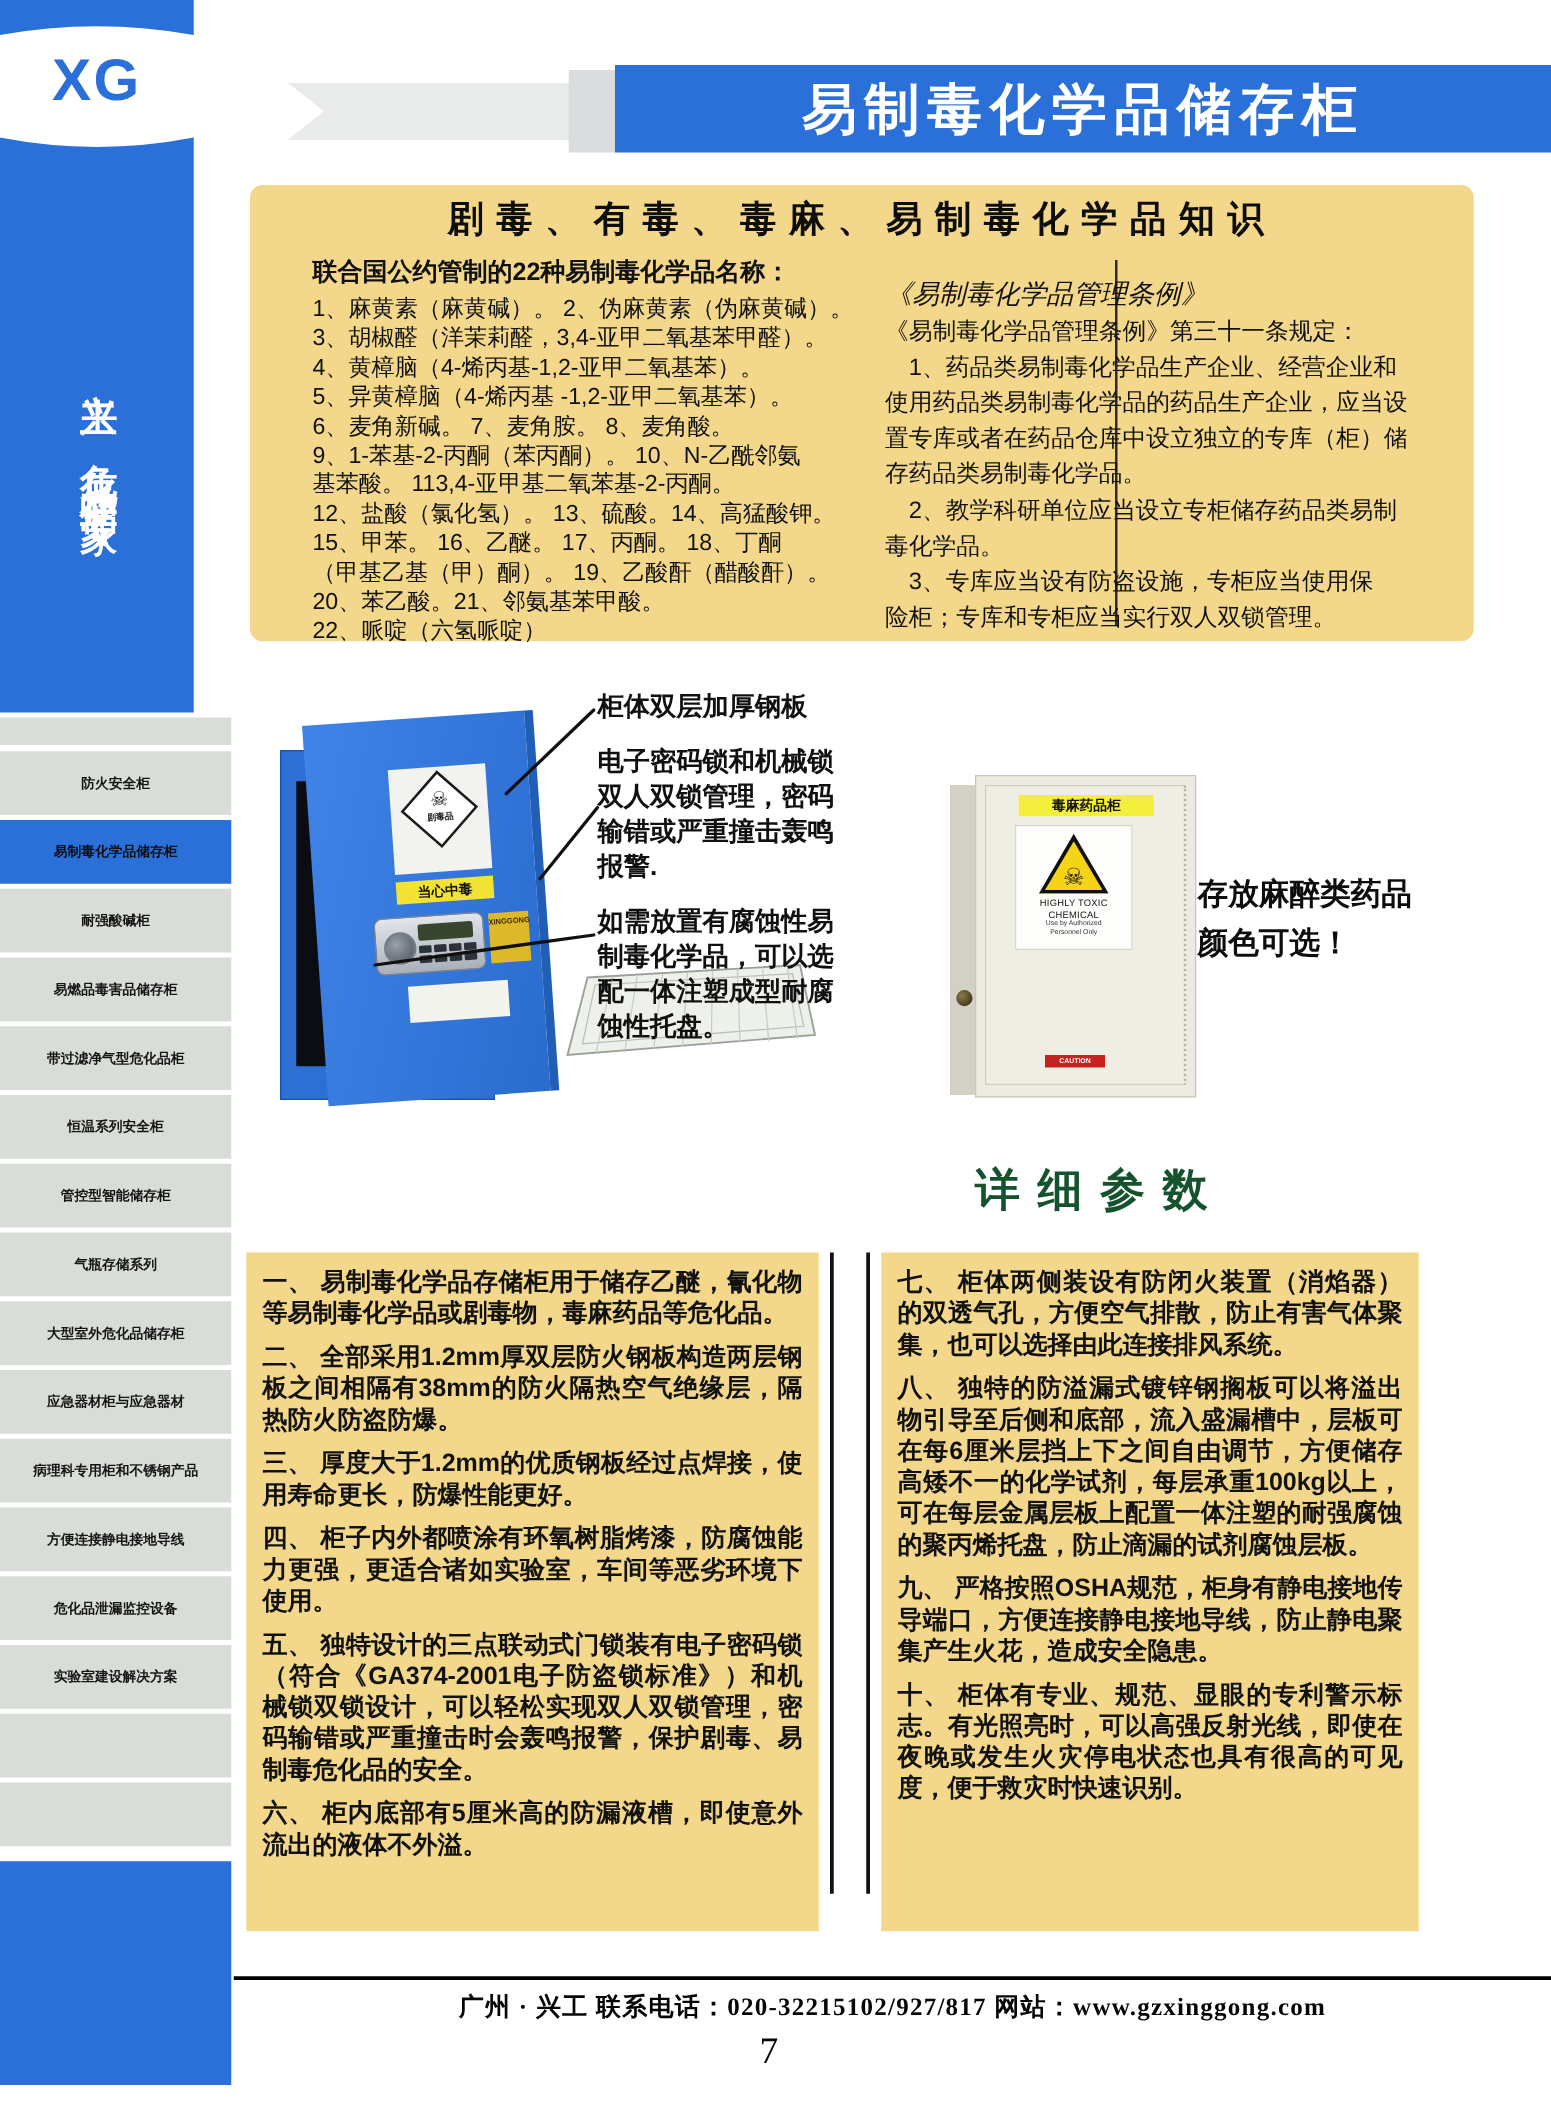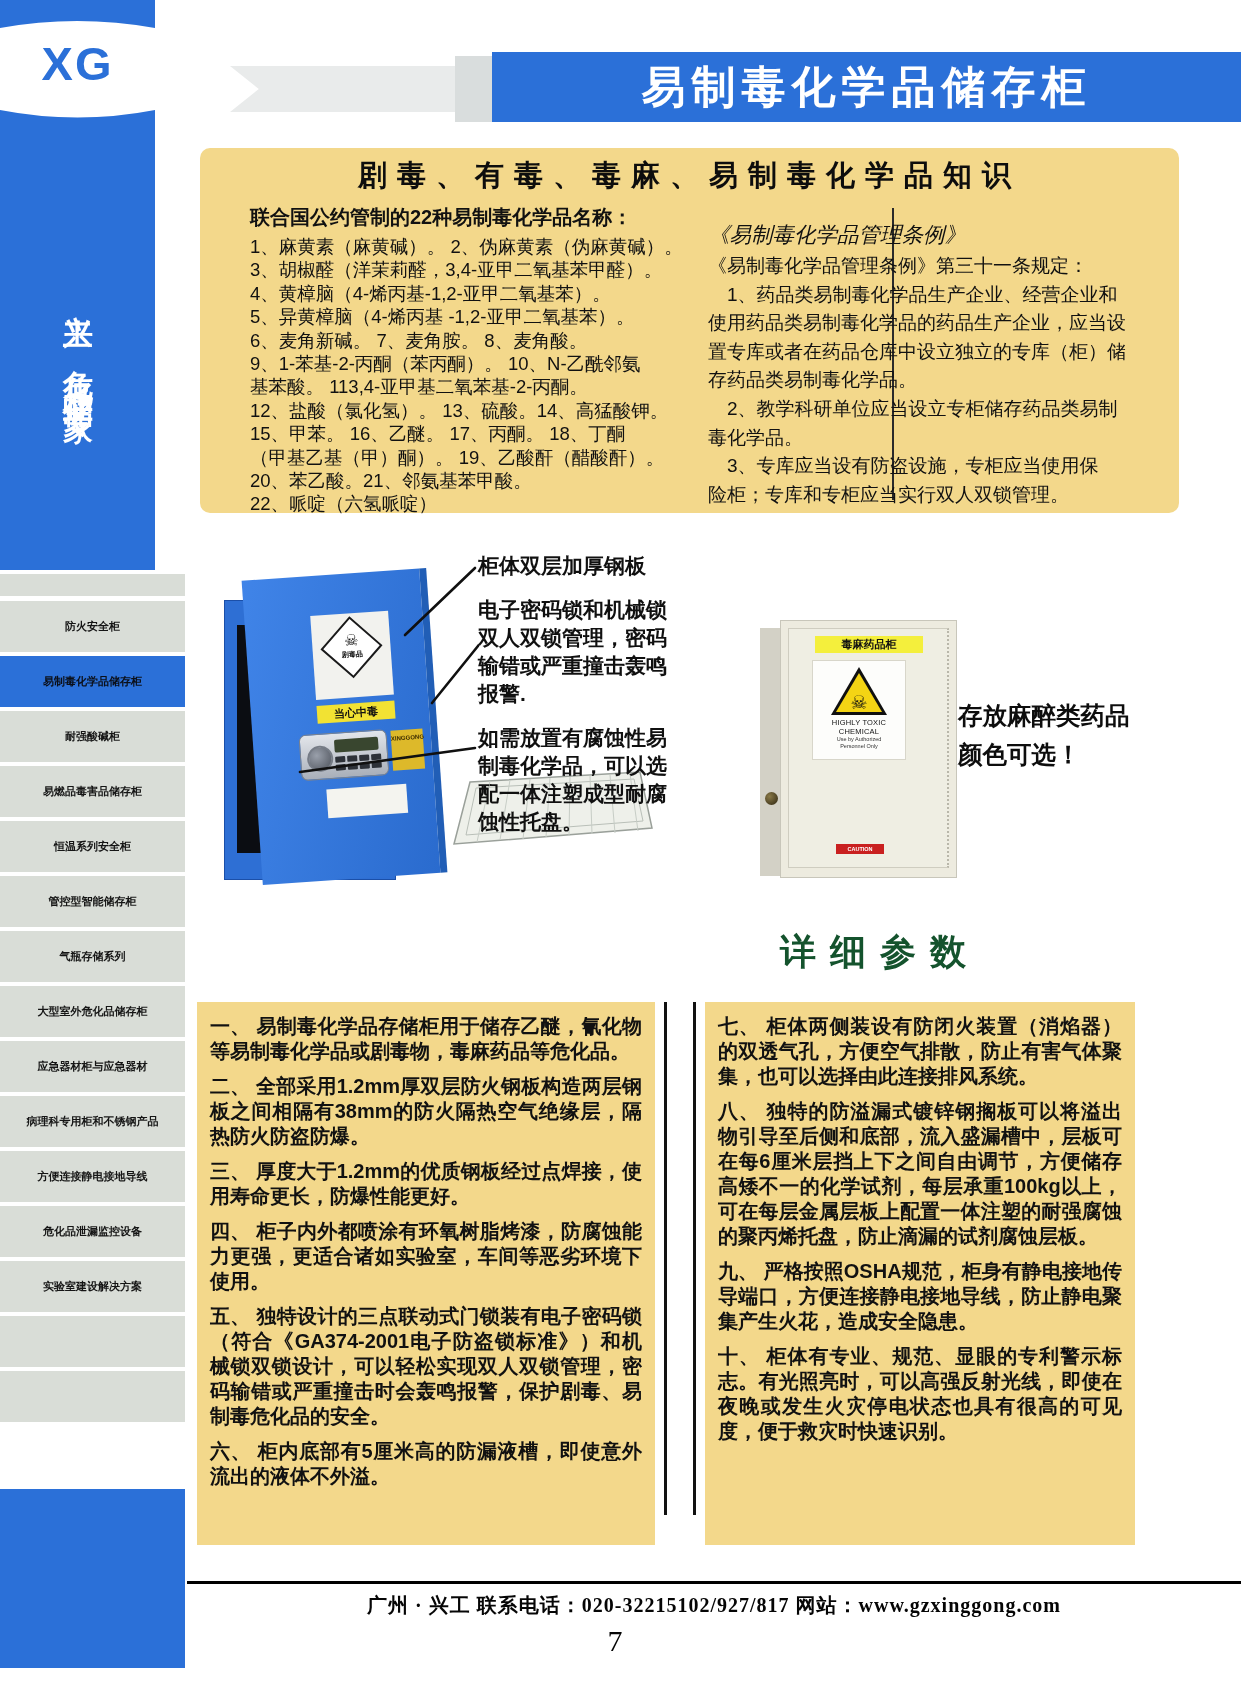--- a/index.html
+++ b/index.html
@@ -136,20 +136,21 @@
   </svg>
   <div class="abs" id="xg-logo">XG</div>
   <div class="abs" id="brand-band-text">兴工·危化品存储专家</div>
 
   <div class="abs" id="menu">
     <div class="menu-strip"></div>
     <div class="menu-item">防火安全柜</div>
     <div class="menu-item active">易制毒化学品储存柜</div>
     <div class="menu-item">耐强酸碱柜</div>
     <div class="menu-item">易燃品毒害品储存柜</div>
+    <div class="menu-item">带过滤净气型危化品柜</div>
     <div class="menu-item">恒温系列安全柜</div>
     <div class="menu-item">管控型智能储存柜</div>
     <div class="menu-item">气瓶存储系列</div>
     <div class="menu-item">大型室外危化品储存柜</div>
     <div class="menu-item">应急器材柜与应急器材</div>
     <div class="menu-item">病理科专用柜和不锈钢产品</div>
     <div class="menu-item">方便连接静电接地导线</div>
     <div class="menu-item">危化品泄漏监控设备</div>
     <div class="menu-item">实验室建设解决方案</div>
     <div class="menu-item"></div>

